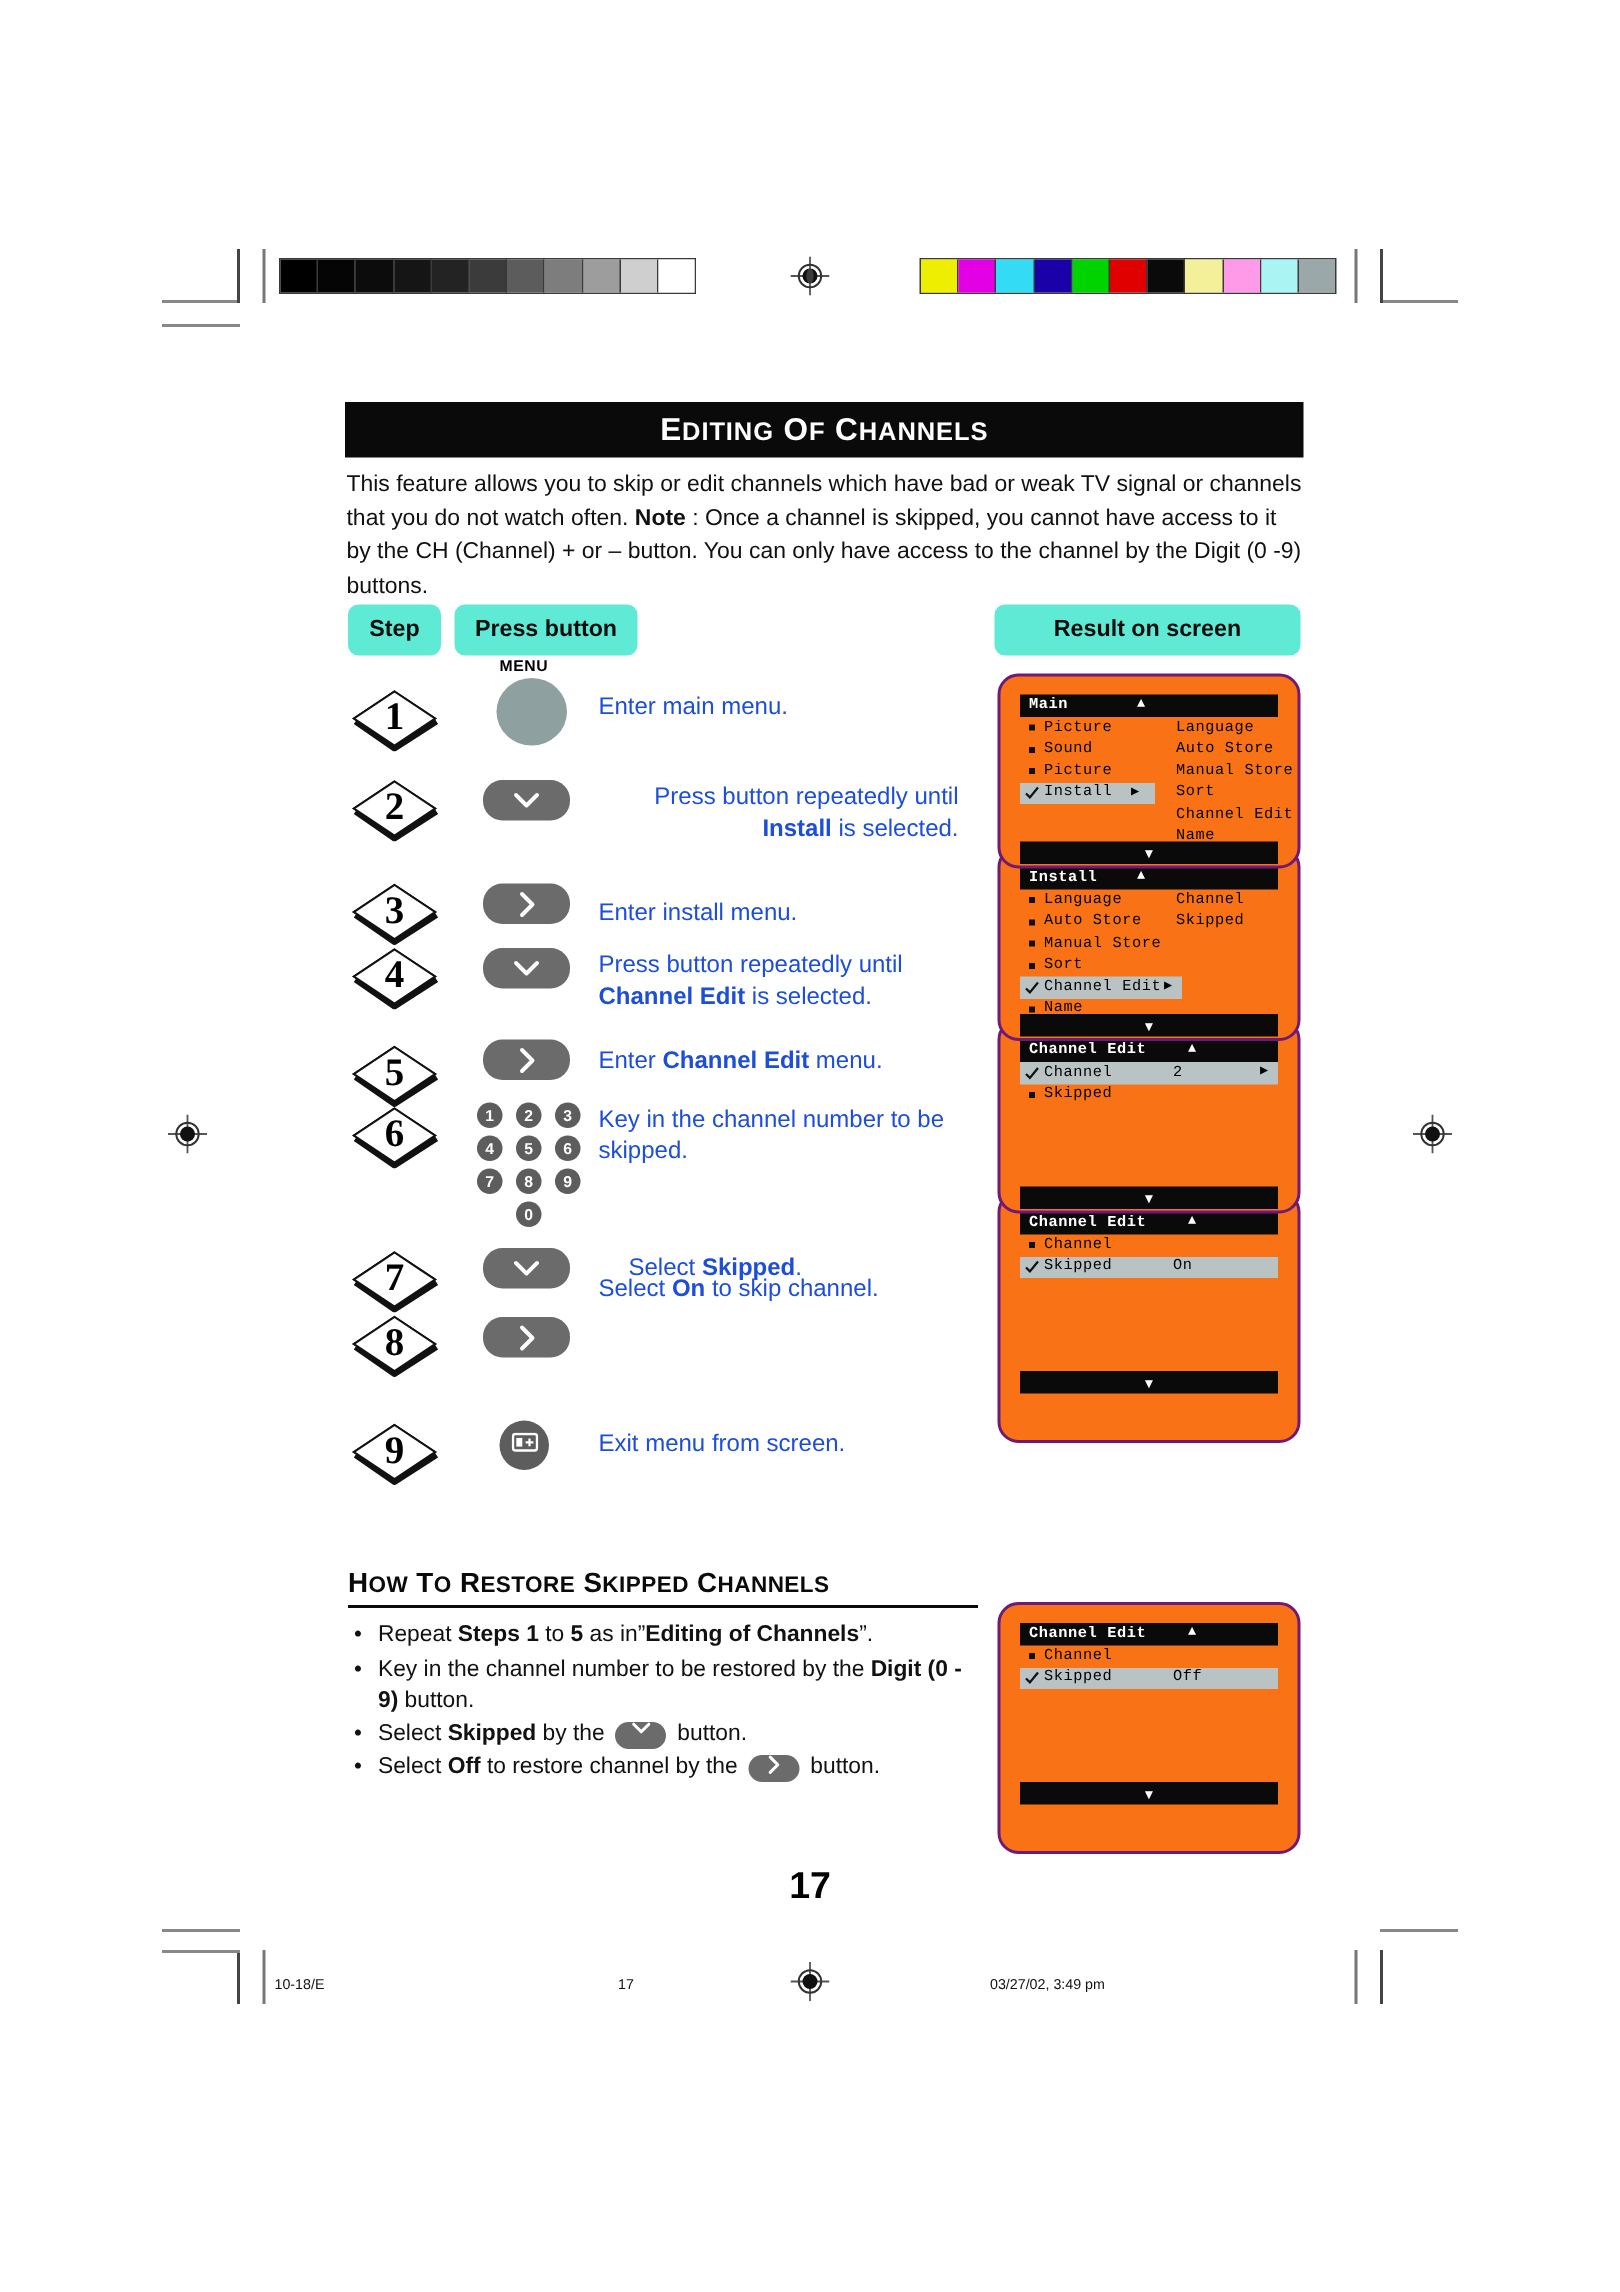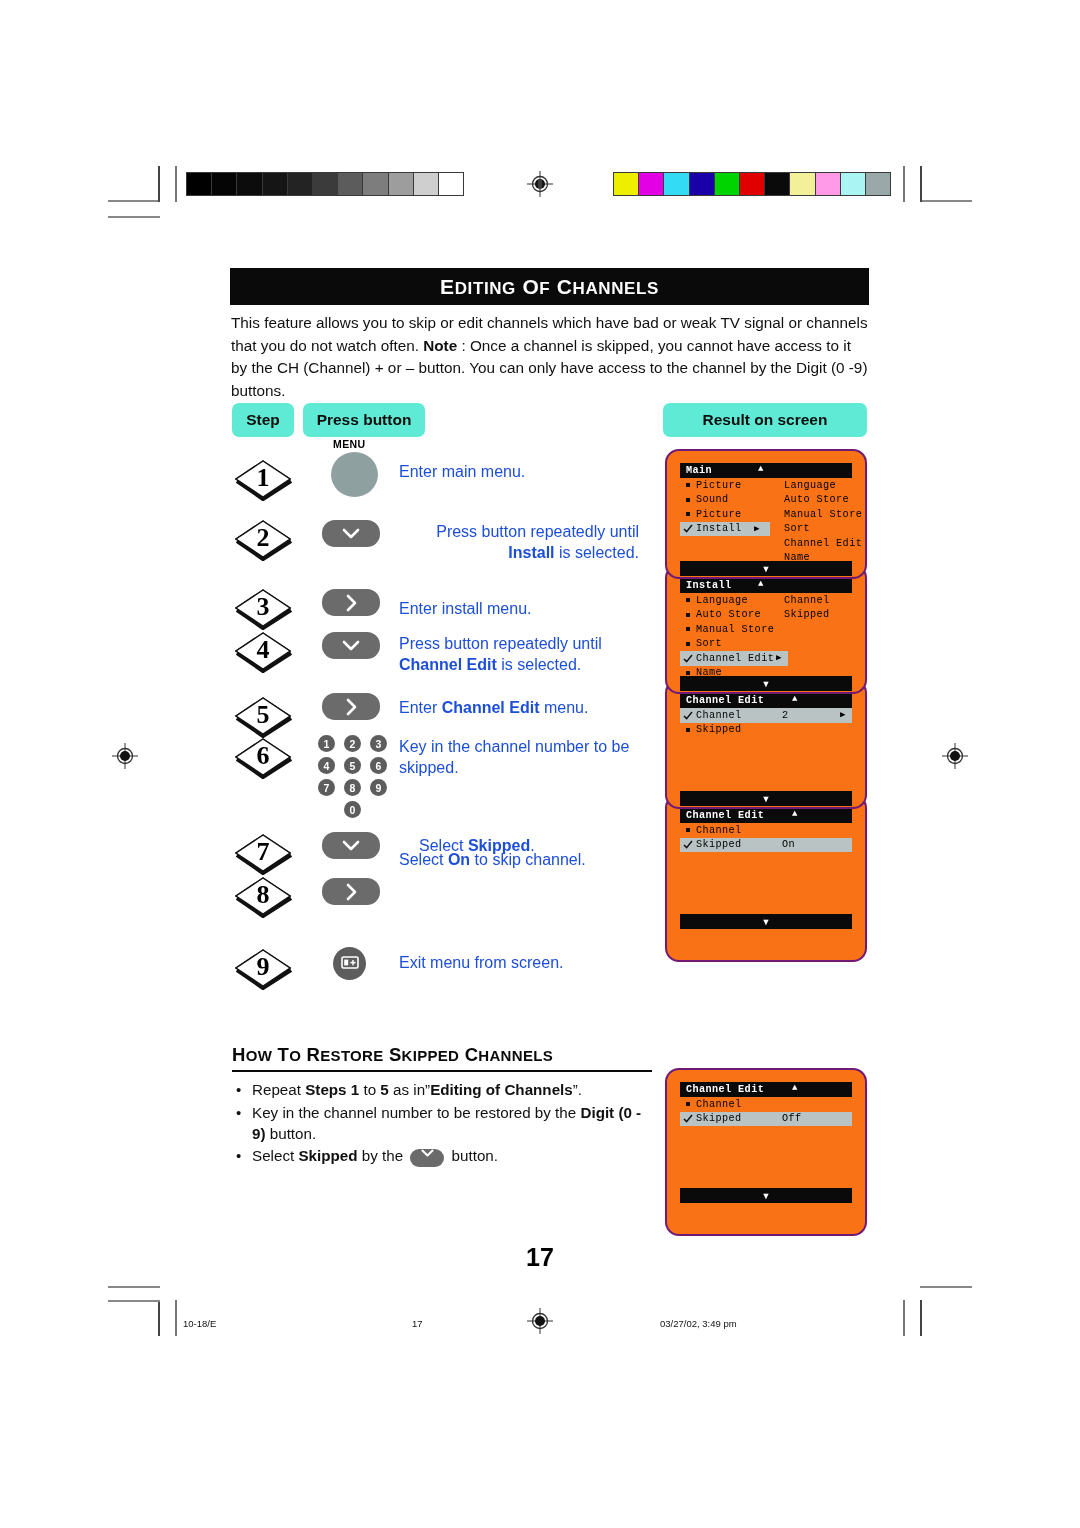--- a/index.html
+++ b/index.html
@@ -413,20 +413,23 @@
 
   <div class="h2">
     <span id="h2-text"><span style="font-size:1em">H</span><span class="sc">OW</span> <span style="font-size:1em">T</span><span class="sc">O</span> <span style="font-size:1em">R</span><span class="sc">ESTORE</span> <span style="font-size:1em">S</span><span class="sc">KIPPED</span> <span style="font-size:1em">C</span><span class="sc">HANNELS</span></span>
   </div>
   <div class="bullets" id="bullets">
       <div class="bullet">Repeat <b>Steps 1</b> to <b>5</b> as in”<b>Editing of Channels</b>”.</div>
       <div class="bullet" style="margin-bottom: 0px;">Key in the channel number to be restored by the <b>Digit (0 - 9)</b> button.</div>
       <div class="bullet">Select <b>Skipped</b> by the <span class="inlinebtn"><span><svg width="13" height="8" viewBox="0 0 18 11">
               <polyline points="2,2 9,9 16,2" fill="none" stroke="#fff" stroke-width="2.8" stroke-linecap="round" stroke-linejoin="round"></polyline>
             </svg></span></span> button.</div>
+      <div class="bullet">Select <b>Off</b> to restore channel by the <span class="inlinebtn"><span><svg width="8" height="13" viewBox="0 0 11 18">
+              <polyline points="2,2 9,9 2,16" fill="none" stroke="#fff" stroke-width="2.8" stroke-linecap="round" stroke-linejoin="round"></polyline>
+            </svg></span></span> button.</div>
     </div>
 
   <div id="tv-layer">
       <div class="tv" style="left: 665px; top: 449px; width: 202px; height: 130px; z-index: 5;">
         <div class="osd" style="top: 12px;">
           <div class="osd-title">
             <span>Main</span>
             <span class="tri" style="left: 78px; top: 1px; font-size: 9px;">▲</span>
           </div>
           <div class="osd-rows">

